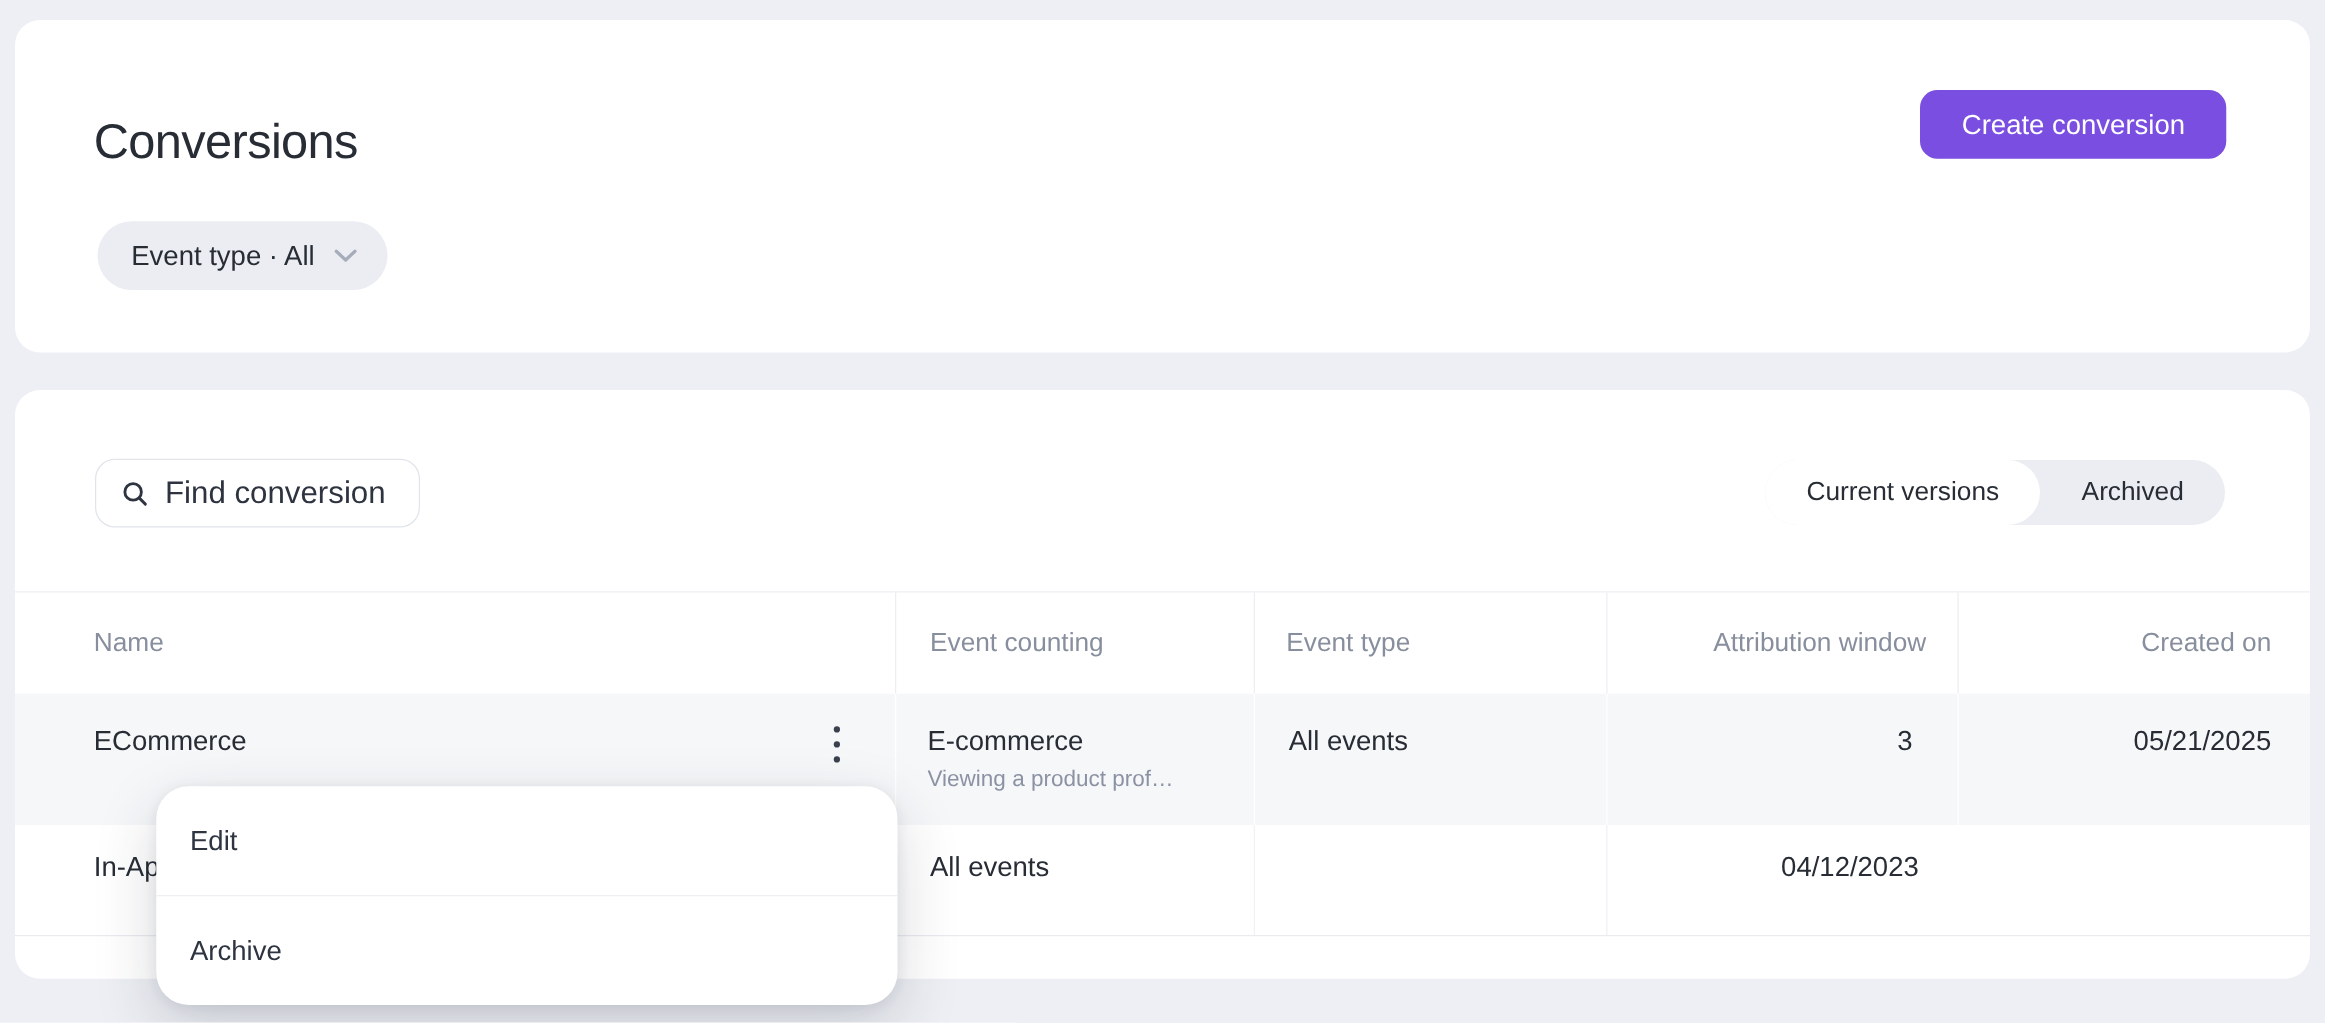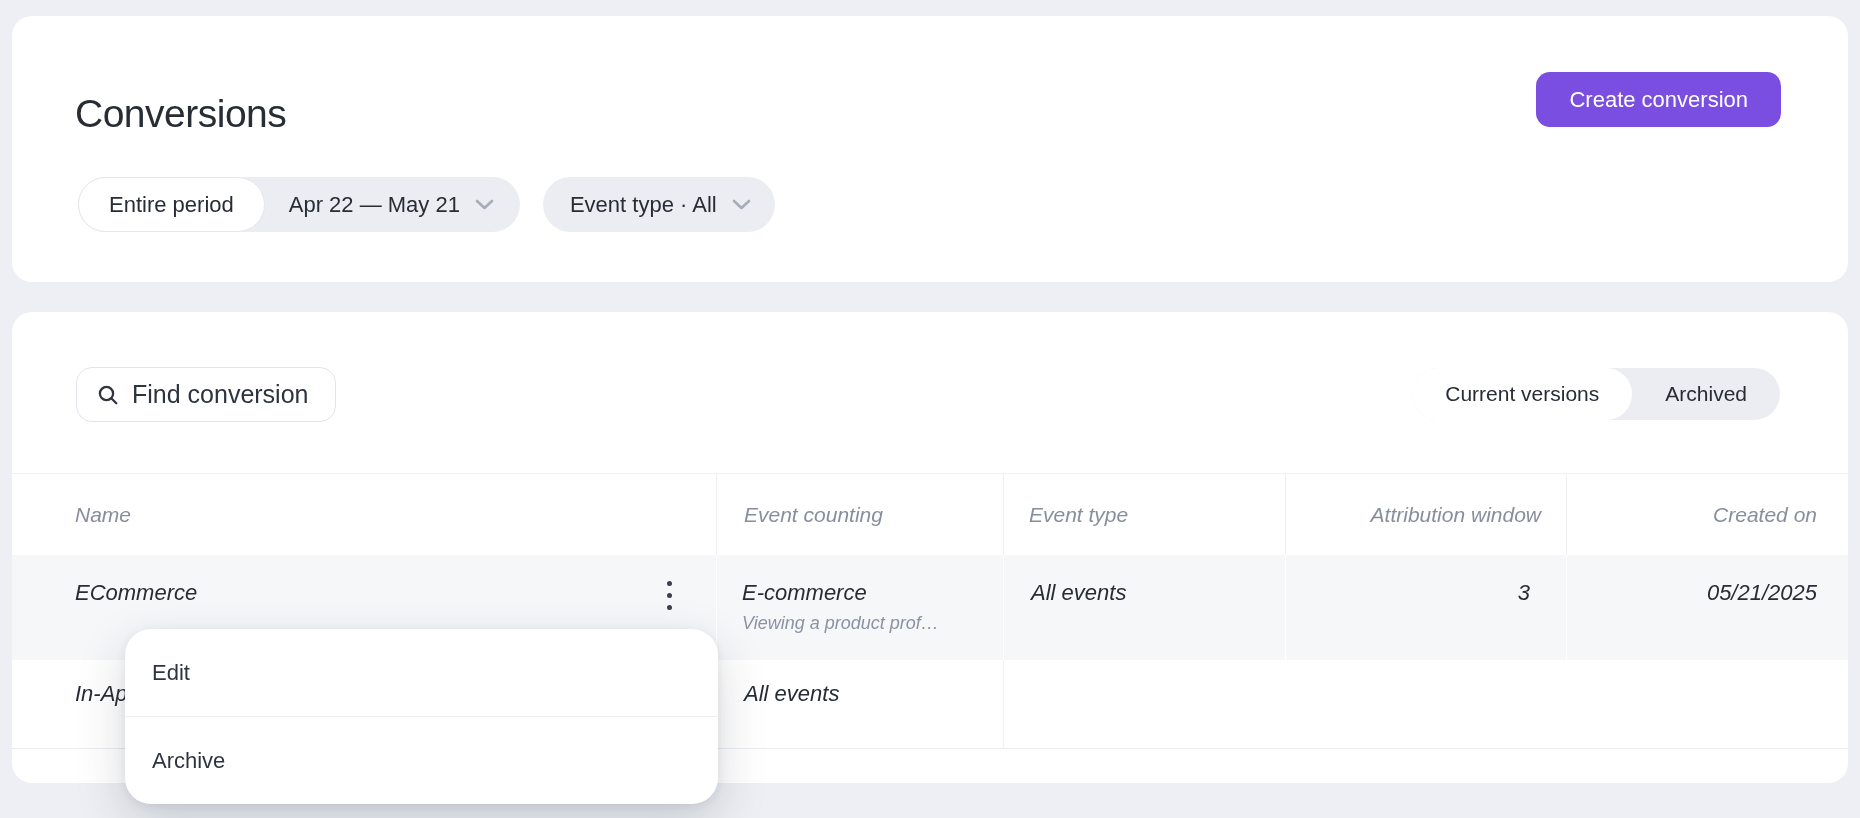--- a/index.html
+++ b/index.html
@@ -60,21 +60,21 @@
     background:#ebedf2; border-radius:26px; display:flex; align-items:stretch;
   }
   .seg {
     border:none; background:transparent; border-radius:26px; padding:0 33px;
     font-size:21px; color:#272c35; font-family:inherit; cursor:pointer;
   }
   .seg.active { background:#ffffff; }
 
   .table { position:absolute; left:0; right:0; top:161px; border-top:1px solid #eef0f3; }
   .tr { display:grid; grid-template-columns:704px 287px 282px 281px 282px; }
-  .cell { min-width:0;font-style:italic; }
+  .cell { min-width:0; }
   .thead { height:81px; }
   .thead .cell {
     display:flex; align-items:center; font-size:21px; color:#878e9d;
     border-left:1px solid #eceef2;
   }
   .thead .cell:first-child { border-left:none; }
   .c-name  { padding-left:63px; position:relative; }
   .c-etype { padding-left:25px; }
   .c-count { padding-left:27px; }
   .thead .c-attr    { justify-content:flex-end; padding-right:25px; }
@@ -114,29 +114,20 @@
 </head>
 <body>
 
 <div class="page">
 
   <section class="card card-top">
     <div class="page-title">Conversions</div>
     <button class="btn-primary">Create conversion</button>
 
     <div class="filter-row">
-      <div class="pill-group">
-        <button class="pill-white">Entire period</button>
-        <button class="pill-plain">
-          <span>Apr 22 — May 21</span>
-          <svg class="chev" viewBox="0 0 19 11">
-              <polyline points="2,2 9.5,9 17,2"></polyline>
-            </svg>
-        </button>
-      </div>
       <button class="pill-gray">
         <span>Event type · All</span>
         <svg class="chev" viewBox="0 0 19 11">
             <polyline points="2,2 9.5,9 17,2"></polyline>
           </svg>
       </button>
     </div>
   </section>
 
   <section class="card card-table">
@@ -181,20 +172,21 @@
         <div class="cell c-attr">3</div>
         <div class="cell c-created">05/21/2025</div>
       </div>
 
       <div class="tr trow row-b">
         <div class="cell c-name">
           <span>In-Ap</span>
         </div>
         <div class="cell c-count">All events</div>
         <div class="cell c-attr"></div>
+        <div class="cell c-created">04/12/2023</div>
       </div>
 
     </div>
   </section>
 
   <div class="context-menu">
     <div class="menu-item">Edit</div>
     <div class="menu-divider"></div>
     <div class="menu-item">Archive</div>
   </div>

